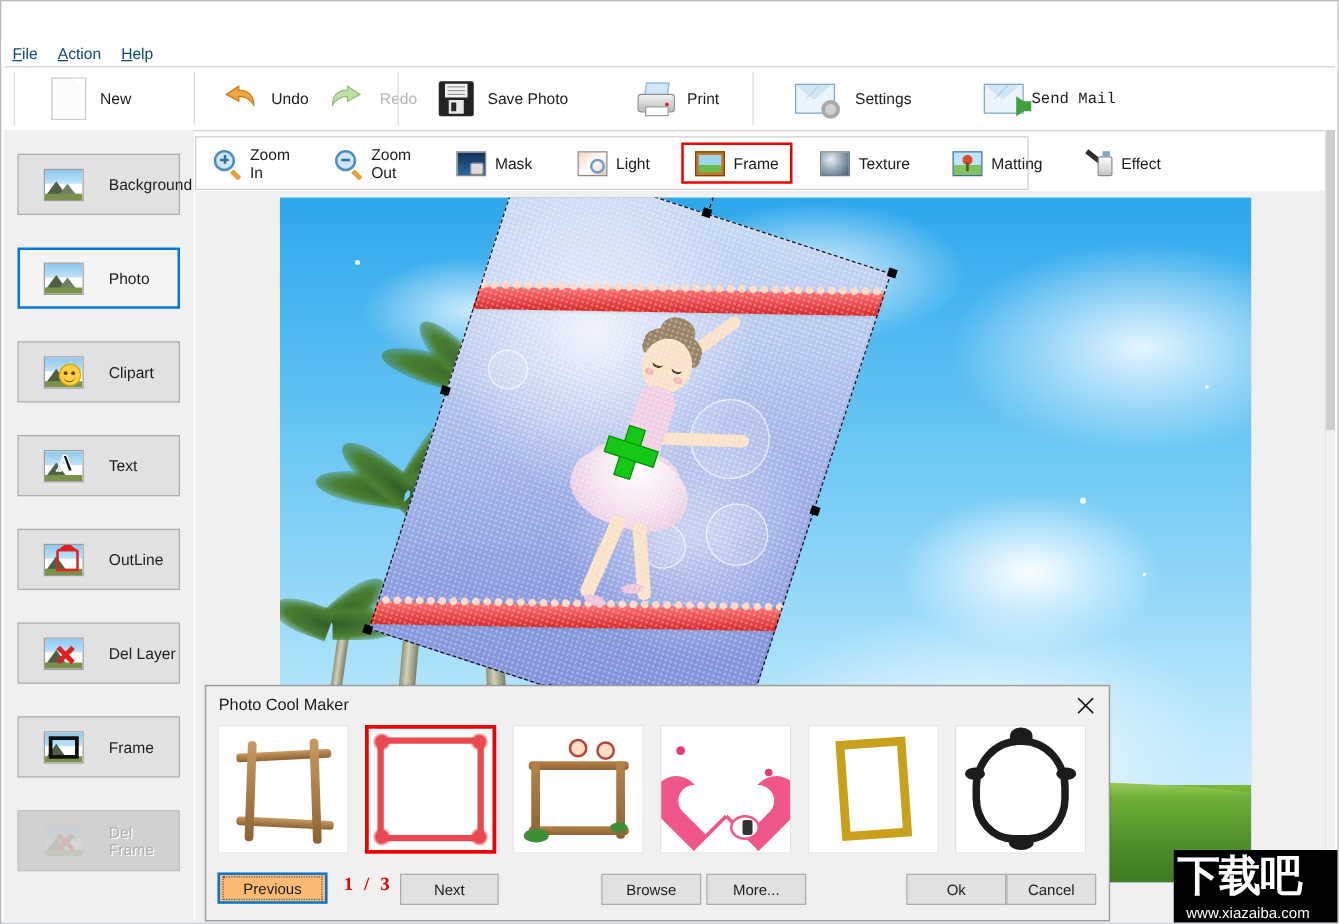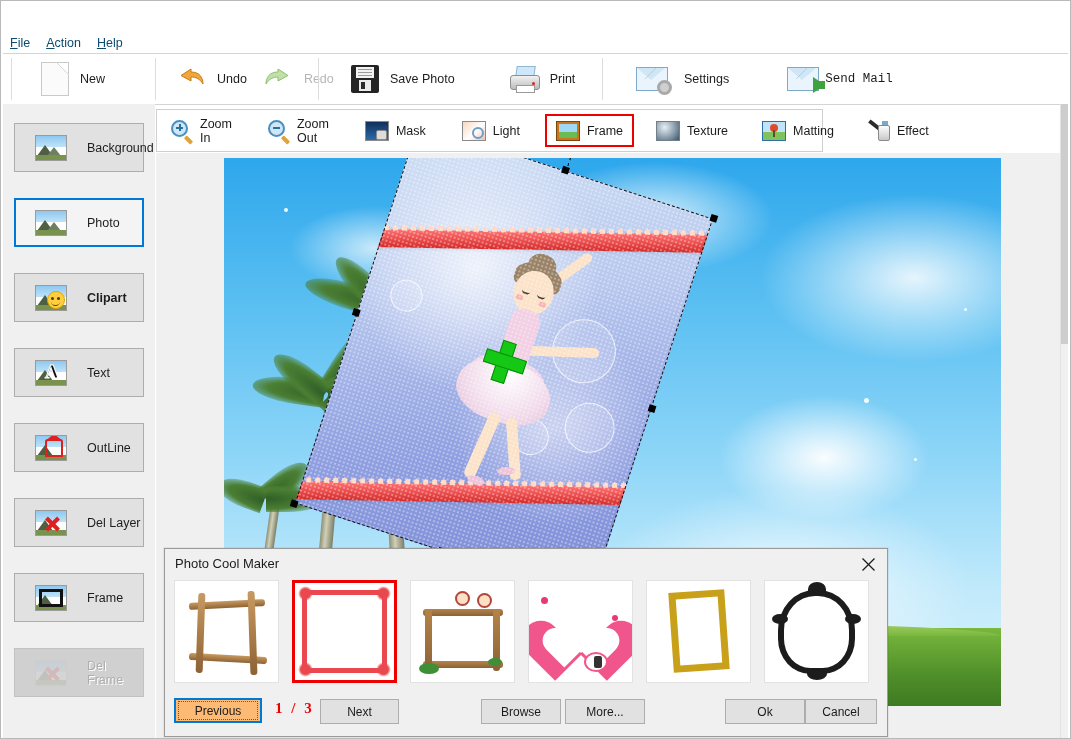--- a/index.html
+++ b/index.html
@@ -311,21 +311,21 @@
     </div>
     <div class="sb-btn sel" style="top:94px;">
       <span class="thumb" style="margin-left:19px;">
           <span class="mini-sky"></span>
           <span class="mini-m1"></span>
           <span class="mini-m2"></span>
           <span class="mini-gr"></span>
         </span>
       <span class="lbl">Photo</span>
     </div>
-    <div class="sb-btn" style="top:169px;font-weight:bold;">
+    <div class="sb-btn" style="top:169px;">
       <span class="thumb">
           <span class="mini-sky"></span>
           <span class="mini-m1"></span>
           <span class="mini-gr"></span>
           <span class="ov-smiley"></span>
         </span>
       <span class="lbl">Clipart</span>
     </div>
     <div class="sb-btn" style="top:244px;">
       <span class="thumb">
@@ -588,14 +588,18 @@
         </div>
       <div class="btn" style="left:560px;top:15px;width:80px;">
           <span>Ok</span>
         </div>
       <div class="btn" style="left:640px;top:15px;width:72px;">
           <span>Cancel</span>
         </div>
     </div>
   </div>
 
+  <div class="watermark">
+    <div class="wm-cn">下载吧</div>
+    <div class="wm-url">www.xiazaiba.com</div>
+  </div>
 
 </div>
 
 </body></html>

